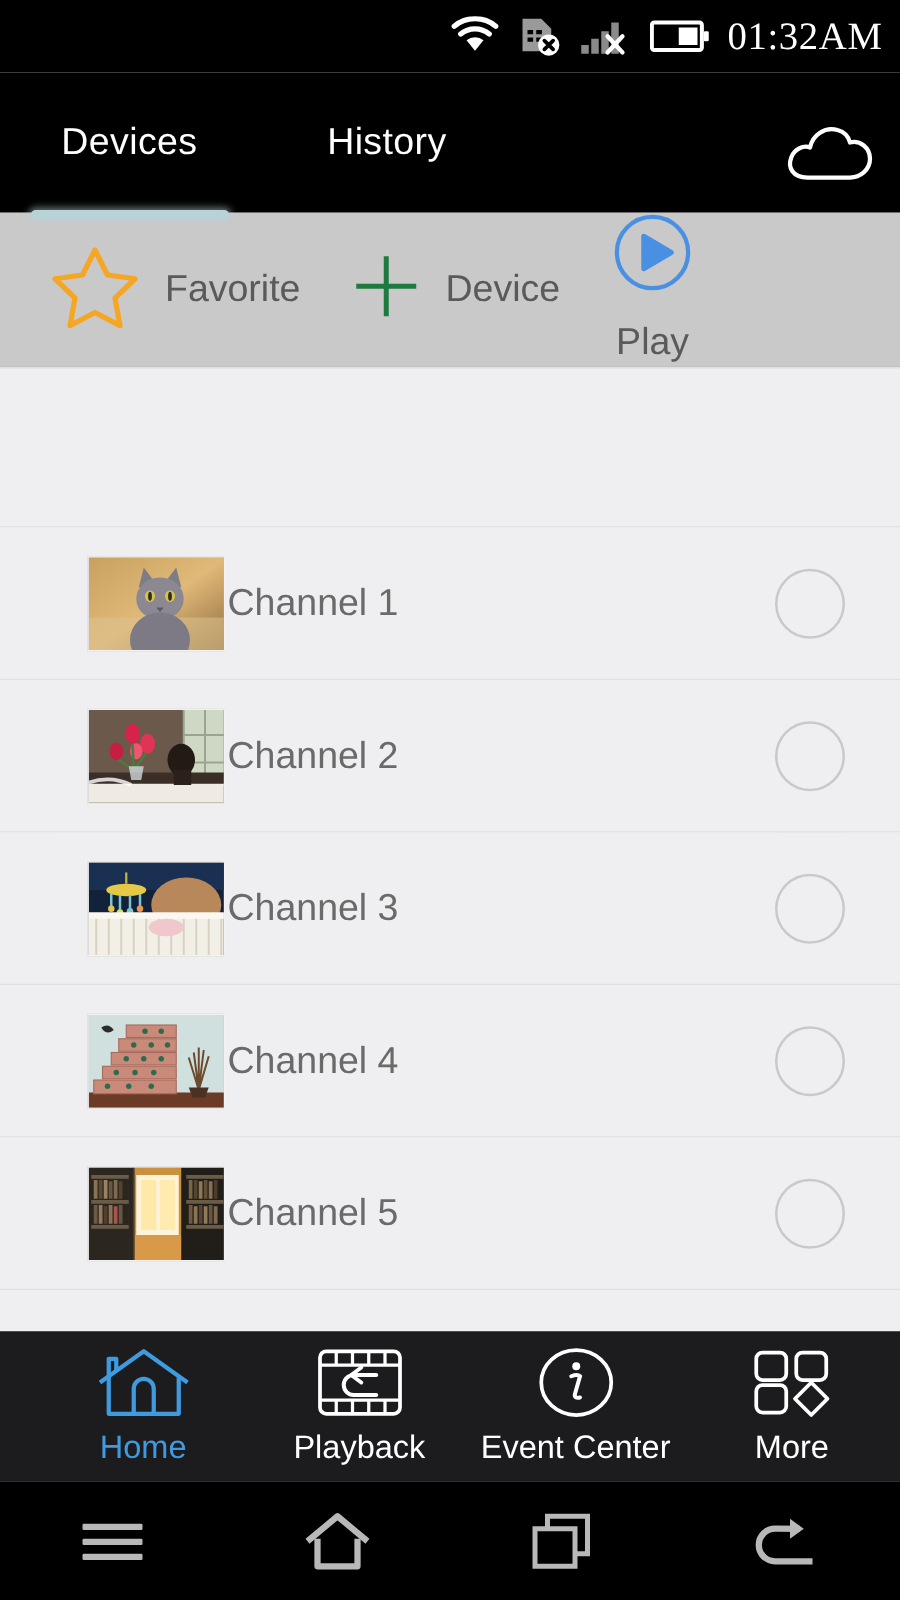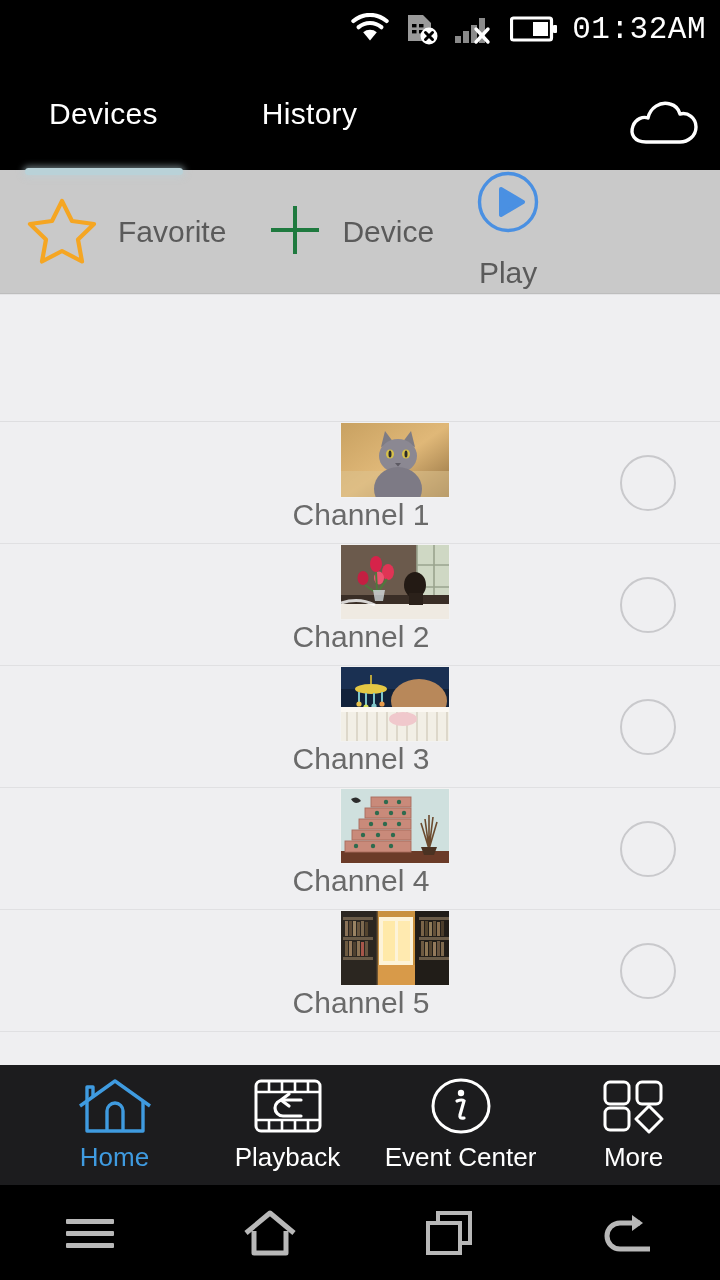--- a/index.html
+++ b/index.html
@@ -10,21 +10,21 @@
     overflow:hidden;
   }
   #app { position:relative; width:720px; height:1280px; background:#efeff1; }
 
   
   .statusbar {
     height:58px; background:#000; display:flex; align-items:center;
     justify-content:flex-end; padding-right:14px; gap:14px;
   }
   .sb-icon { display:flex; align-items:center; justify-content:center; }
-  .sb-time { color:#fff; font-size:31px; letter-spacing:0.5px; font-family:Liberation Mono, monospace; }
+  .sb-time { color:#fff; font-size:31px; letter-spacing:0.5px; font-family:Liberation Serif, serif; }
 
   
   .topbar { height:112px; background:#000; position:relative; display:flex; align-items:center; }
   .tab {
     color:#ffffff; font-size:30px; text-align:center; letter-spacing:0.3px;
   }
   .tab.t1 { position:absolute; left:0; width:207px; }
   .tab.t2 { position:absolute; left:207px; width:205px; }
   .tab.t3 { position:absolute; left:412px; width:207px; }
   .cloud-btn { position:absolute; left:624px; top:36px; width:80px; height:52px; }
@@ -37,21 +37,21 @@
   }
 
   
   .actionbar {
     height:124px; background:#c9c9c9; display:flex; align-items:center;
     border-bottom:1px solid #bdbdbd;
   }
   .action {
     display:flex; align-items:center; gap:18px; height:100%;
   }
-  .a-fav { padding-left:24px; }
+  .a-fav { padding-left:24px;margin-left:14px; }
   .a-dev { padding-left:40px; }
   .a-play { padding-left:42px;flex-direction:column; }
   .action-label { font-size:30px; color:#5a5a5a; }
 
   
   .device-row {
     position:relative; height:128px; background:#efeff1;
     border-bottom:1px solid #dedee0; border-top:1px solid #e4e4e6;
   }
   .device-icon { position:absolute; left:40px; top:370px; }
@@ -62,21 +62,21 @@
     position:absolute; left:143px; top:400px; font-size:27px; color:#6e6e6e;
   }
   .device-handle { position:absolute; left:622px; top:365px; width:54px; }
   .hbar { height:7px; background:#cfcfd2; border-radius:1px; margin-bottom:6px; }
   .hbar:last-child { margin-bottom:0; }
 
   
   .chan-list { background:#efeff1; }
   .chan-row {
     position:relative; height:122px; display:flex; align-items:center;
-    border-bottom:1px solid #e0e0e2; background:#efeff1;flex-direction:column;
+    border-bottom:1px solid #e0e0e2; background:#efeff1;
   }
   .thumb {
     width:110px; height:76px; margin-left:70px; flex:none;
     border:1px solid rgba(255,255,255,0.85); position:relative; overflow:hidden;
     background:#aaa;
   }
   .thumb svg { display:block; width:110px; height:76px; }
   .chan-label { font-size:30px; color:#6a6a6a; margin-left:2px; }
   .chan-check {
     position:absolute; right:44px; top:50%; transform:translateY(-50%);

